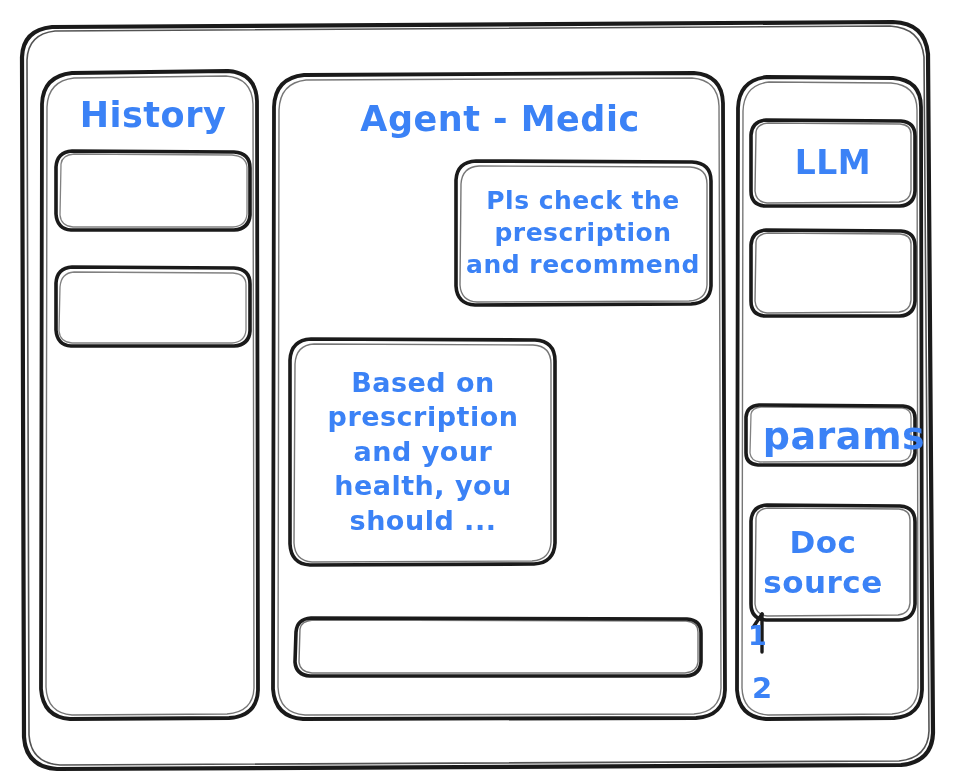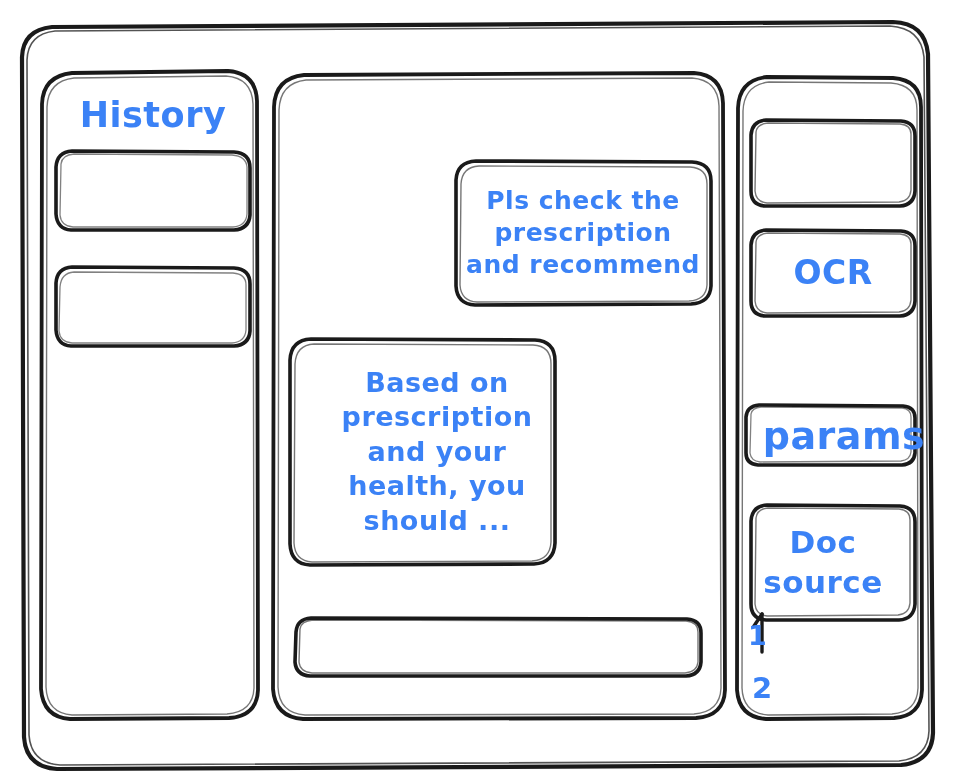--- a/index.html
+++ b/index.html
@@ -51,21 +51,20 @@
     left: 300px; top: 96px; width: 400px; height: 46px;
     font-size: 35px;
   }
   #user-bubble-label {
     left: 458px; top: 162px; width: 250px; height: 142px;
     font-size: 25px;
   }
   #agent-bubble-label {
     left: 294px; top: 340px; width: 258px; height: 224px;
     font-size: 27px;
-    padding-left: 14px;
   }
   #composer-hit { left: 295px; top: 618px; width: 406px; height: 58px; }
 
   
   #tool-llm    { left: 750px; top: 120px; width: 166px; height: 86px; font-size: 33px; }
   #tool-ocr    { left: 750px; top: 230px; width: 166px; height: 86px; font-size: 33px; }
   #tool-params { left: 746px; top: 406px; width: 196px; height: 60px; font-size: 38px; }
   #tool-doc    { left: 750px; top: 506px; width: 146px; height: 114px; font-size: 31px; }
   #doc-num-1 { left: 748px; top: 616px; width: 34px; height: 40px; font-size: 27px; justify-content: flex-start; }
   #doc-num-2 { left: 752px; top: 668px; width: 34px; height: 42px; font-size: 29px; justify-content: flex-start; }
@@ -119,30 +118,31 @@
 
       <path d="M762 614 L762 652" stroke-width="3.4"></path>
       <path d="M762 614 L754 626" stroke-width="3.4"></path>
     </g>
   </svg>
 
   <div class="lbl" id="history-title">History</div>
   <div class="hit" id="history-item-1"></div>
   <div class="hit" id="history-item-2"></div>
 
+  <div class="lbl" id="agent-title">Agent - Medic</div>
   <div class="lbl" id="user-bubble-label">Pls check the
 prescription
 and recommend</div>
   <div class="lbl" id="agent-bubble-label">Based on
 prescription
 and your
 health, you
 should ...</div>
   <div class="hit" id="composer-hit"></div>
 
-  <div class="lbl" id="tool-ocr">OCR</div>
+  <div class="lbl" id="tool-llm">LLM</div>
   <div class="lbl" id="tool-params">params</div>
   <div class="lbl" id="tool-doc">Doc
 source</div>
   <div class="lbl" id="doc-num-1">1</div>
   <div class="lbl" id="doc-num-2">2</div>
 
 </div>
 
 </body></html>

